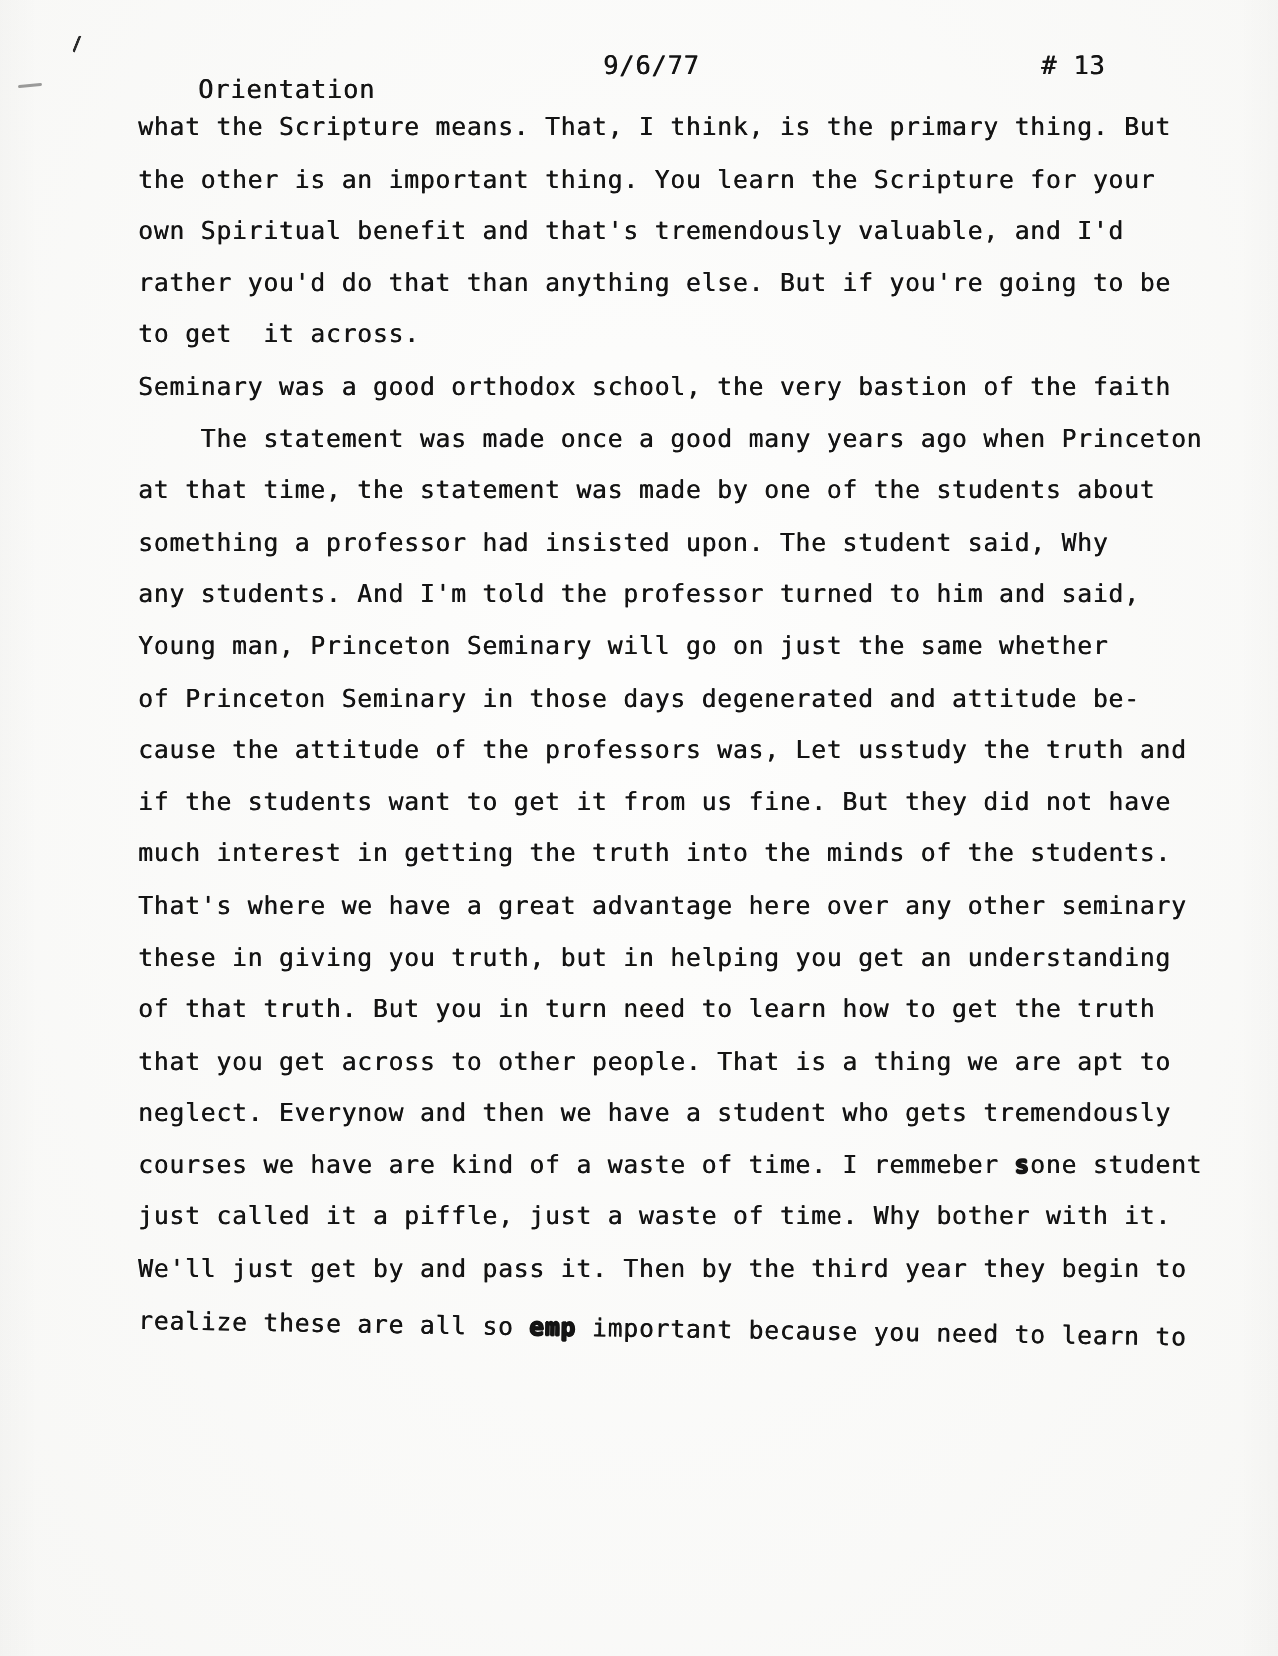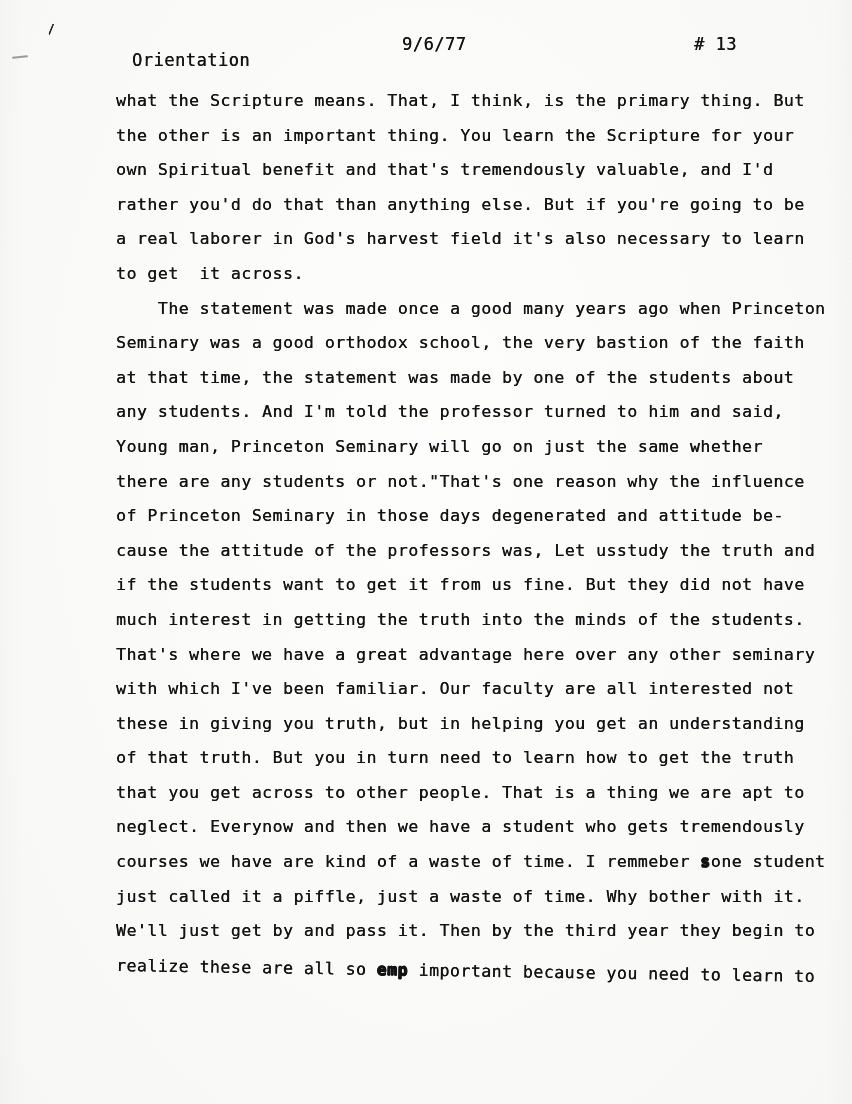--- a/index.html
+++ b/index.html
@@ -26,24 +26,23 @@
     width: 100%;
     font-size: 17px;
     letter-spacing: 0.5px;
     text-shadow: 0.3px 0 0 currentColor;
   }
   .hdr-left   { position: absolute; left: 92px;  top: 16px; margin-left: 40px; }
   .hdr-center { position: absolute; left: 402px; top: 0; }
   .hdr-right  { position: absolute; left: 694px; top: 0; }
   .body-text {
     position: absolute;
-    top: 84px;
+    top: 68px;
     left: 92px;
     width: 724px;
-    margin-left: 24px;
   }
   .line {
     white-space: pre;
     font-size: 16.5px;
     line-height: 34.6px;
     height: 34.6px;
     letter-spacing: 0.5px;
     text-shadow: 0.3px 0 0 currentColor;
   }
   .line:last-child {
@@ -90,34 +89,32 @@
     <span class="hdr-left">Orientation</span>
     <span class="hdr-center">9/6/77</span>
     <span class="hdr-right"># 13</span>
   </div>
 
   <div class="body-text">
       <div class="line"><span>what the Scripture means. That, I think, is the primary thing. But</span></div>
       <div class="line"><span>the other is an important thing. You learn the Scripture for your</span></div>
       <div class="line"><span>own Spiritual benefit and that's tremendously valuable, and I'd</span></div>
       <div class="line"><span>rather you'd do that than anything else. But if you're going to be</span></div>
-      <div class="line"><span>a real laborer in God's harvest field it's also necessary to learn</span></div>
       <div class="line"><span>to get  it across.</span></div>
+      <div class="line"><span>Seminary was a good orthodox school, the very bastion of the faith</span></div>
       <div class="line"><span>    The statement was made once a good many years ago when Princeton</span></div>
-      <div class="line"><span>Seminary was a good orthodox school, the very bastion of the faith</span></div>
       <div class="line"><span>at that time, the statement was made by one of the students about</span></div>
+      <div class="line"><span>something a professor had insisted upon. The student said, Why</span></div>
       <div class="line"><span>any students. And I'm told the professor turned to him and said,</span></div>
       <div class="line"><span>Young man, Princeton Seminary will go on just the same whether</span></div>
-      <div class="line"><span>there are any students or not."That's one reason why the influence</span></div>
       <div class="line"><span>of Princeton Seminary in those days degenerated and attitude be-</span></div>
       <div class="line"><span>cause the attitude of the professors was, Let usstudy the truth and</span></div>
       <div class="line"><span>if the students want to get it from us fine. But they did not have</span></div>
       <div class="line"><span>much interest in getting the truth into the minds of the students.</span></div>
       <div class="line"><span>That's where we have a great advantage here over any other seminary</span></div>
-      <div class="line"><span>with which I've been familiar. Our faculty are all interested not</span></div>
       <div class="line"><span>these in giving you truth, but in helping you get an understanding</span></div>
       <div class="line"><span>of that truth. But you in turn need to learn how to get the truth</span></div>
       <div class="line"><span>that you get across to other people. That is a thing we are apt to</span></div>
       <div class="line"><span>neglect. Everynow and then we have a student who gets tremendously</span></div>
       <div class="line"><span>courses we have are kind of a waste of time. I remmeber </span><span class="overstrike">s</span><span>one student</span></div>
       <div class="line"><span>just called it a piffle, just a waste of time. Why bother with it.</span></div>
       <div class="line"><span>We'll just get by and pass it. Then by the third year they begin to</span></div>
       <div class="line"><span>realize these are all so </span><span class="overstrike">emp</span><span> important because you need to learn to</span></div>
     </div>
 </div>

